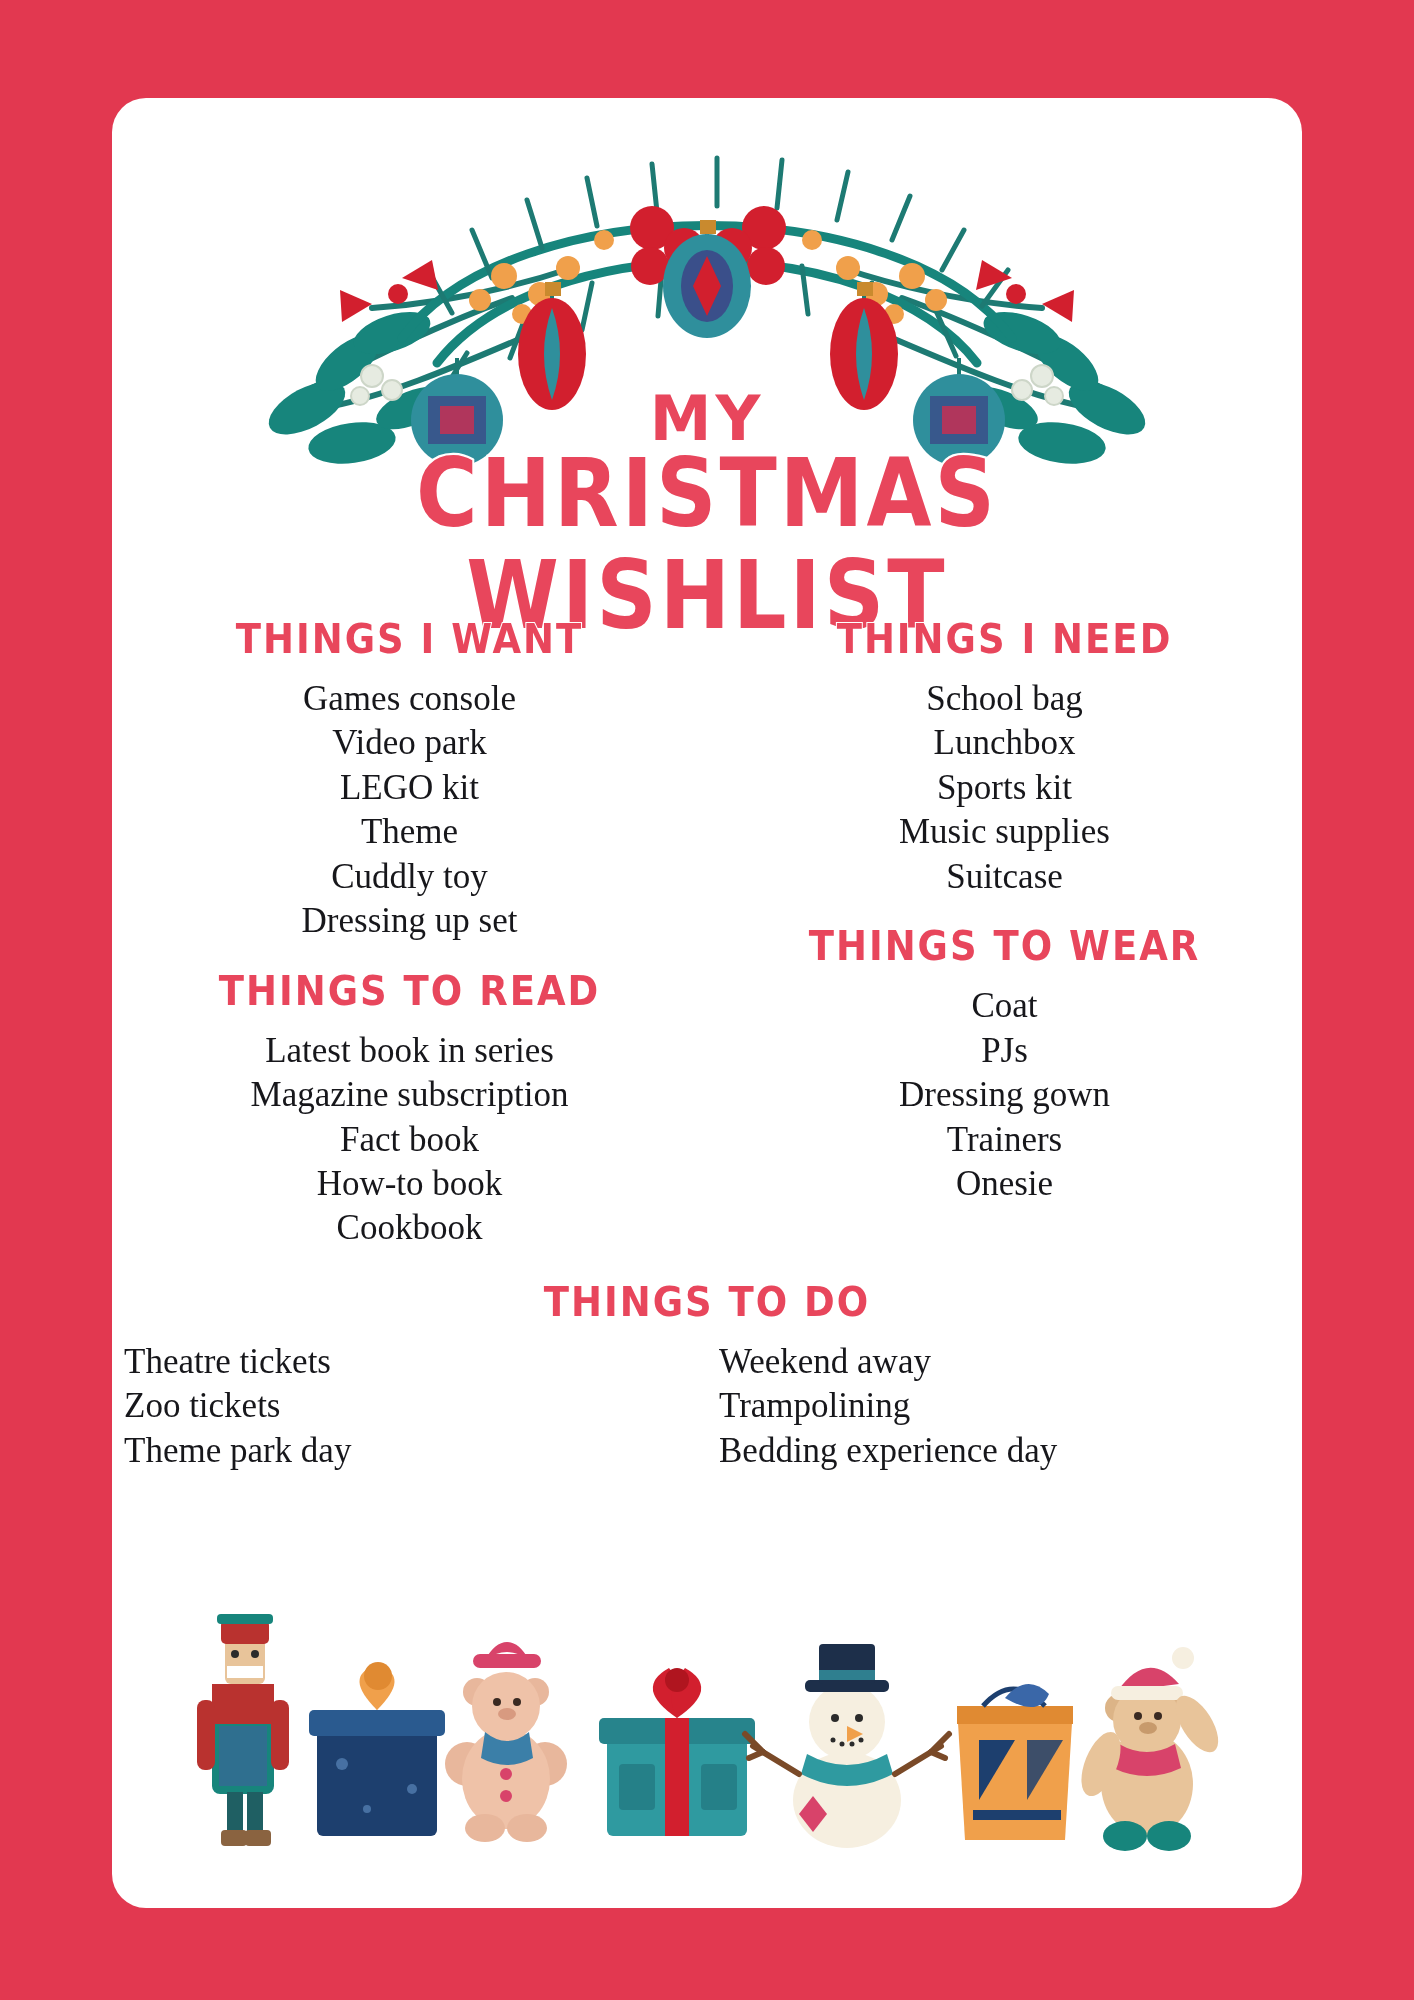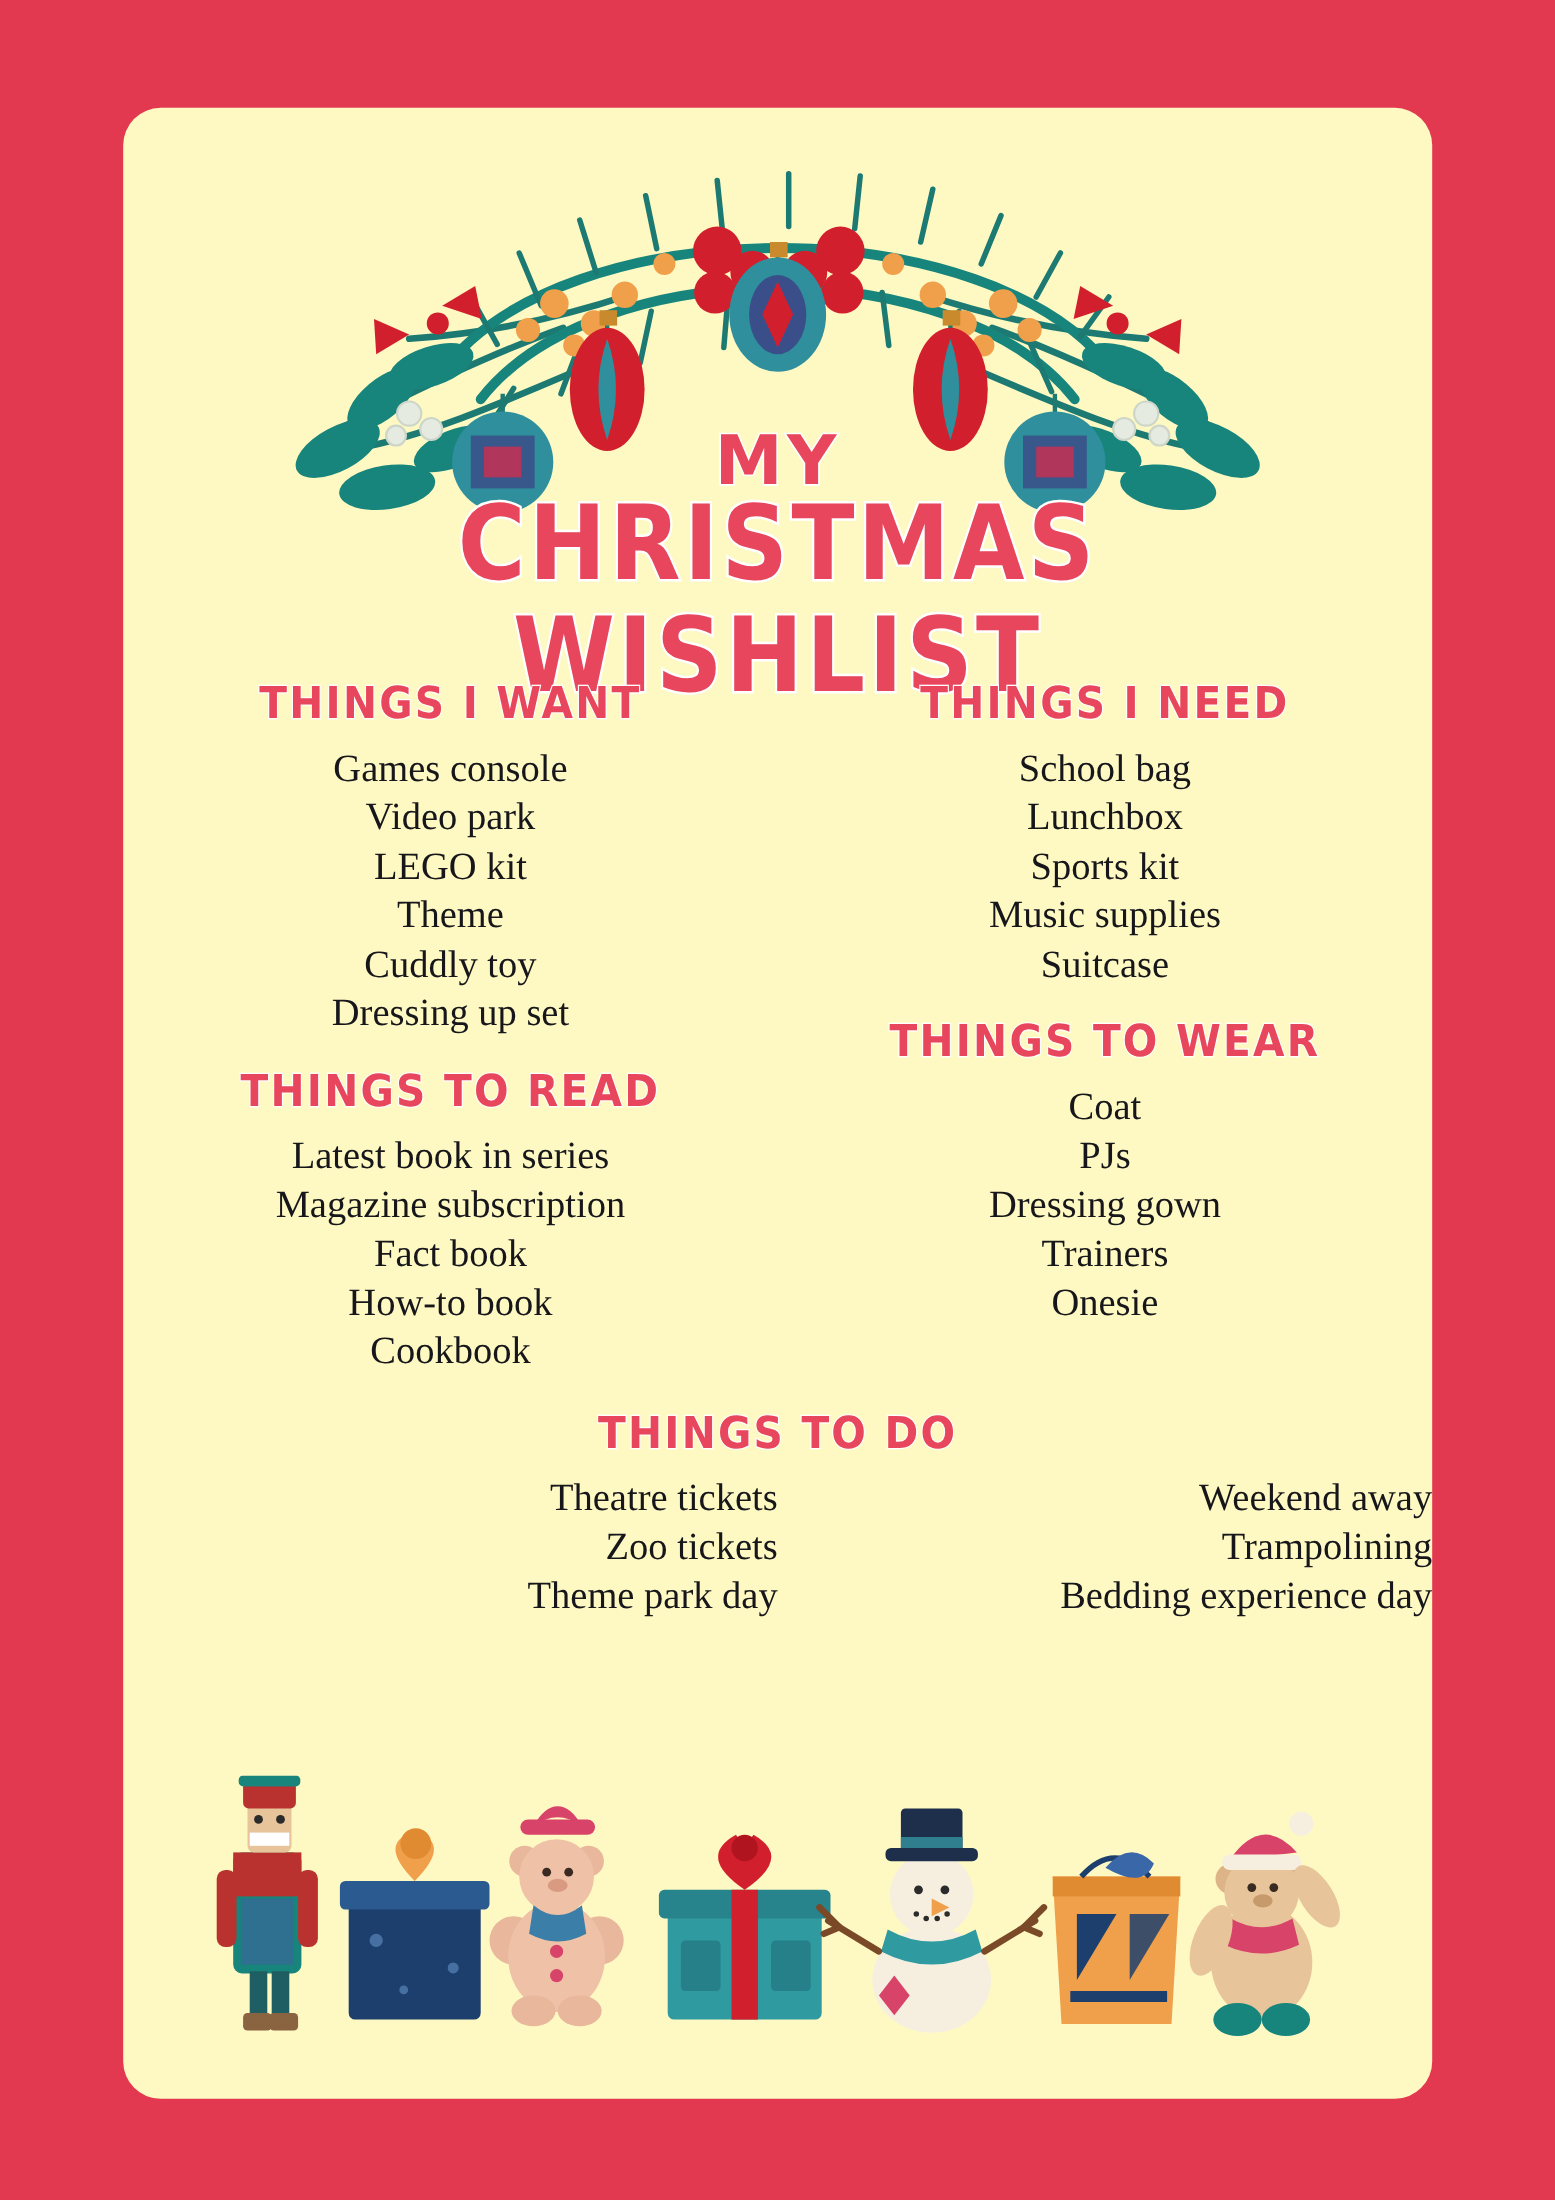--- a/index.html
+++ b/index.html
@@ -12,21 +12,21 @@
     background: #e23850;
     font-family: "Liberation Serif", serif;
     overflow: hidden;
   }
   .page {
     position: absolute;
     left: 112px;
     top: 98px;
     width: 1190px;
     height: 1810px;
-    background: #fef9c3;
+    background: #ffffff;
     border-radius: 34px;
     overflow: hidden;
   }
 
   
   .title-block {
     position: absolute;
     left: 0;
     top: 290px;
     width: 1190px;
@@ -115,21 +115,22 @@
     margin-top: 30px;
     text-align: center;
   }
   .todo-cols {
     display: flex;
     width: 1190px;
     margin-top: 14px;
   }
   .todo-col {
     width: 50%;
-    text-align: right;
+    text-align: left;
+    padding-left: 12px;
   }
 
   
   .toys {
     position: absolute;
     left: 55px;
     bottom: 34px;
     width: 1080px;
     height: 260px;
     pointer-events: none;

